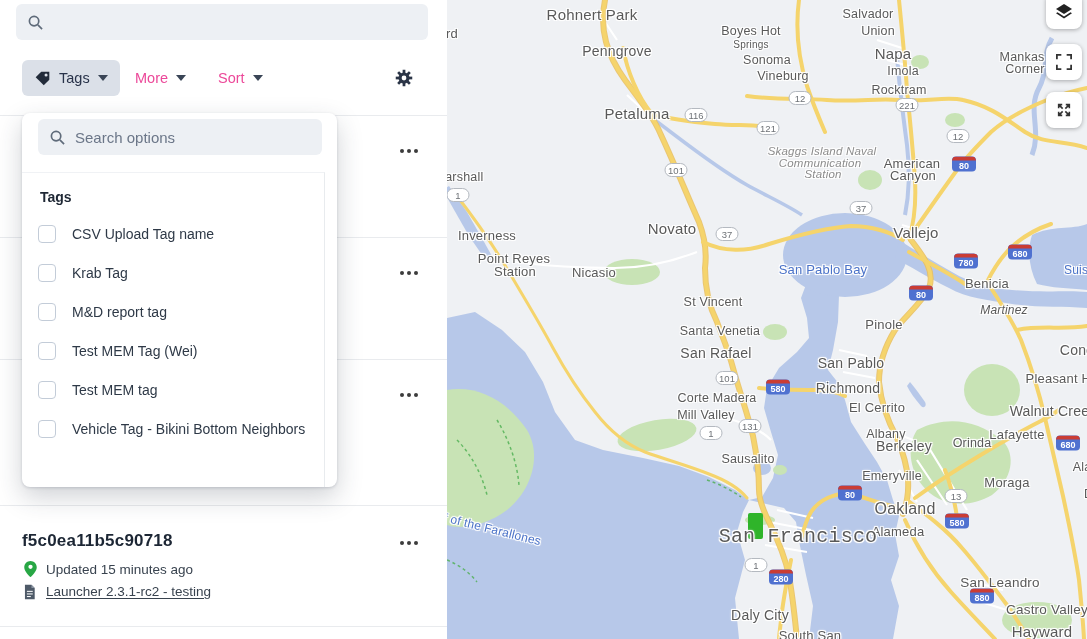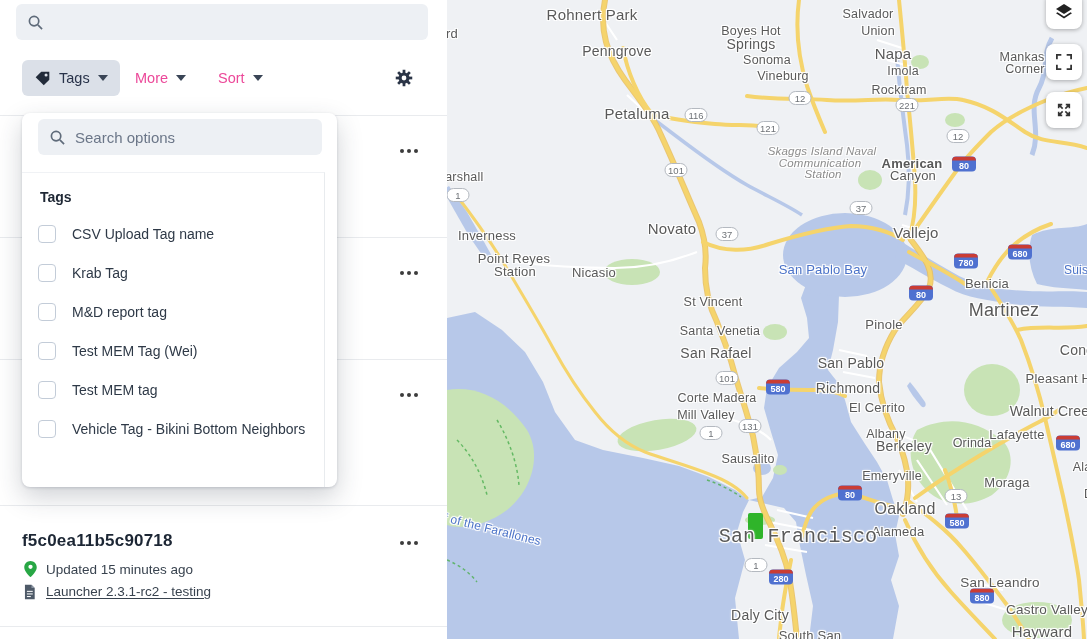--- a/index.html
+++ b/index.html
@@ -179,42 +179,42 @@
     </button>
     <button class="mapbtn" style="right:5px; top:92px;">
       <svg width="16" height="16" viewBox="0 0 18 18" fill="none" stroke="#333" stroke-width="1.8">
         <path d="M11 3 H15 V7 M15 3 L10.5 7.5 M7 15 H3 V11 M3 15 L7.5 10.5 M3 7 V3 H7 M3 3 L7.5 7.5 M15 11 V15 H11 M15 15 L10.5 10.5"></path>
       </svg>
     </button>
   <span class="ml" style="left: 145px; top: 14px; font-size: 15px;">Rohnert Park</span>
       <span class="ml" style="left: 5px; top: 33px; font-size: 13px;">rd</span>
       <span class="ml" style="left: 170px; top: 51px; font-size: 14px;">Penngrove</span>
       <span class="ml" style="left: 304px; top: 31px; font-size: 12.5px;">Boyes Hot</span>
-      <span class="ml" style="left: 304px; top: 44px; font-size: 14px;">Springs</span>
+      <span class="ml" style="left: 304px; top: 44px; font-size: 10px;">Springs</span>
       <span class="ml" style="left: 320px; top: 60px; font-size: 12.5px;">Sonoma</span>
       <span class="ml" style="left: 336px; top: 76px; font-size: 12.5px;">Vineburg</span>
       <span class="ml" style="left: 421px; top: 14px; font-size: 12.5px;">Salvador</span>
       <span class="ml" style="left: 431px; top: 31px; font-size: 12.5px;">Union</span>
       <span class="ml" style="left: 446px; top: 53px; font-size: 15px;">Napa</span>
       <span class="ml" style="left: 456px; top: 71px; font-size: 12.5px;">Imola</span>
       <span class="ml" style="left: 452px; top: 90px; font-size: 12.5px;">Rocktram</span>
       <span class="ml" style="left: 575px; top: 57px; font-size: 12.5px;">Mankas</span>
       <span class="ml" style="left: 578px; top: 69px; font-size: 12.5px;">Corner</span>
       <span class="ml" style="left: 190px; top: 113px; font-size: 15px;">Petaluma</span>
       <span class="ml" style="left: 12px; top: 177px; font-size: 12.5px;">Marshall</span>
       <span class="ml" style="left: 32px; top: 235px; font-size: 13px; padding-left: 16px;">Inverness</span>
       <span class="ml" style="left: 67px; top: 258px; font-size: 13px;">Point Reyes</span>
       <span class="ml" style="left: 68px; top: 271px; font-size: 13px;">Station</span>
       <span class="ml" style="left: 147px; top: 272px; font-size: 13px;">Nicasio</span>
       <span class="ml" style="left: 225px; top: 228px; font-size: 15px;">Novato</span>
-      <span class="ml" style="left: 465px; top: 163px; font-size: 13px; font-weight: bold;">American</span>
+      <span class="ml" style="left: 465px; top: 163px; font-size: 13px;">American</span>
       <span class="ml" style="left: 466px; top: 175px; font-size: 13px;">Canyon</span>
       <span class="ml" style="left: 469px; top: 232px; font-size: 15px;">Vallejo</span>
       <span class="ml" style="left: 540px; top: 283px; font-size: 13px;">Benicia</span>
-      <span class="ml" style="left: 557px; top: 310px; font-size: 18px;">Martinez</span>
+      <span class="ml" style="left: 557px; top: 310px; font-size: 12px; font-style: italic;">Martinez</span>
       <span class="ml" style="left: 437px; top: 324px; font-size: 13px;">Pinole</span>
       <span class="ml" style="left: 266px; top: 302px; font-size: 12.5px;">St Vincent</span>
       <span class="ml" style="left: 273px; top: 331px; font-size: 12.5px;">Santa Venetia</span>
       <span class="ml" style="left: 269px; top: 353px; font-size: 14px;">San Rafael</span>
       <span class="ml" style="left: 270px; top: 398px; font-size: 12.5px;">Corte Madera</span>
       <span class="ml" style="left: 259px; top: 415px; font-size: 12.5px;">Mill Valley</span>
       <span class="ml" style="left: 301px; top: 459px; font-size: 12.5px;">Sausalito</span>
       <span class="ml" style="left: 404px; top: 363px; font-size: 14px;">San Pablo</span>
       <span class="ml" style="left: 401px; top: 388px; font-size: 14px;">Richmond</span>
       <span class="ml" style="left: 430px; top: 407px; font-size: 13px;">El Cerrito</span>

